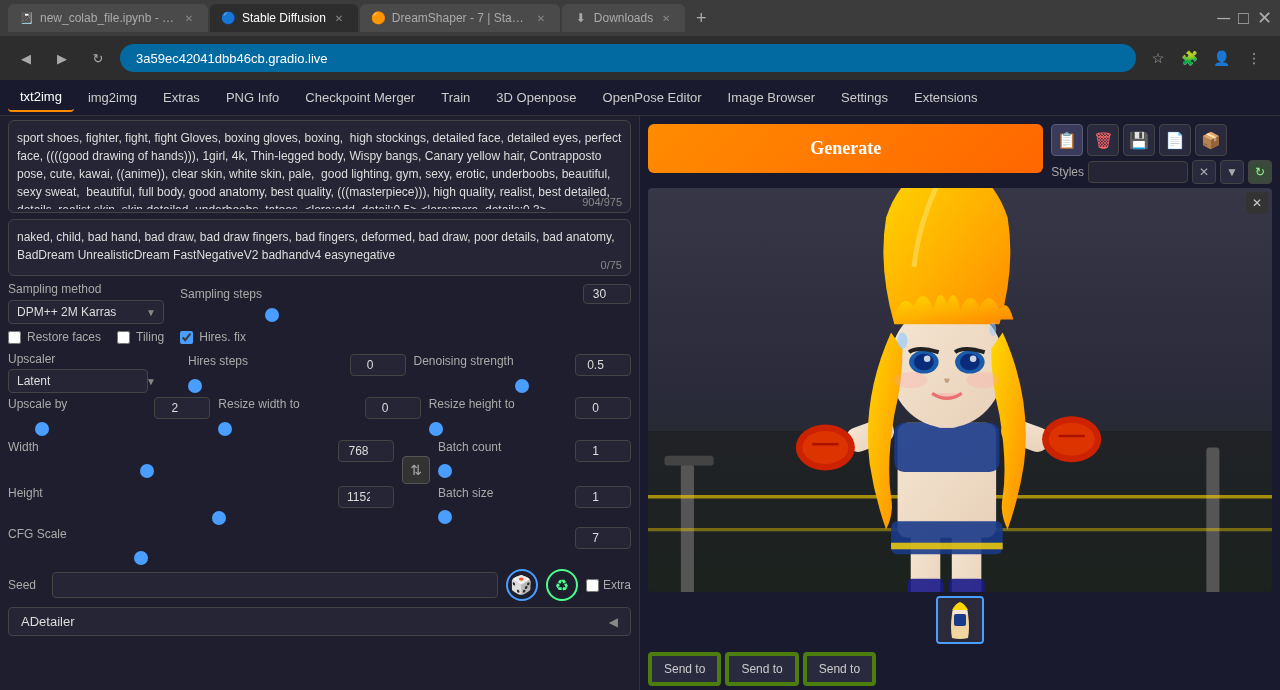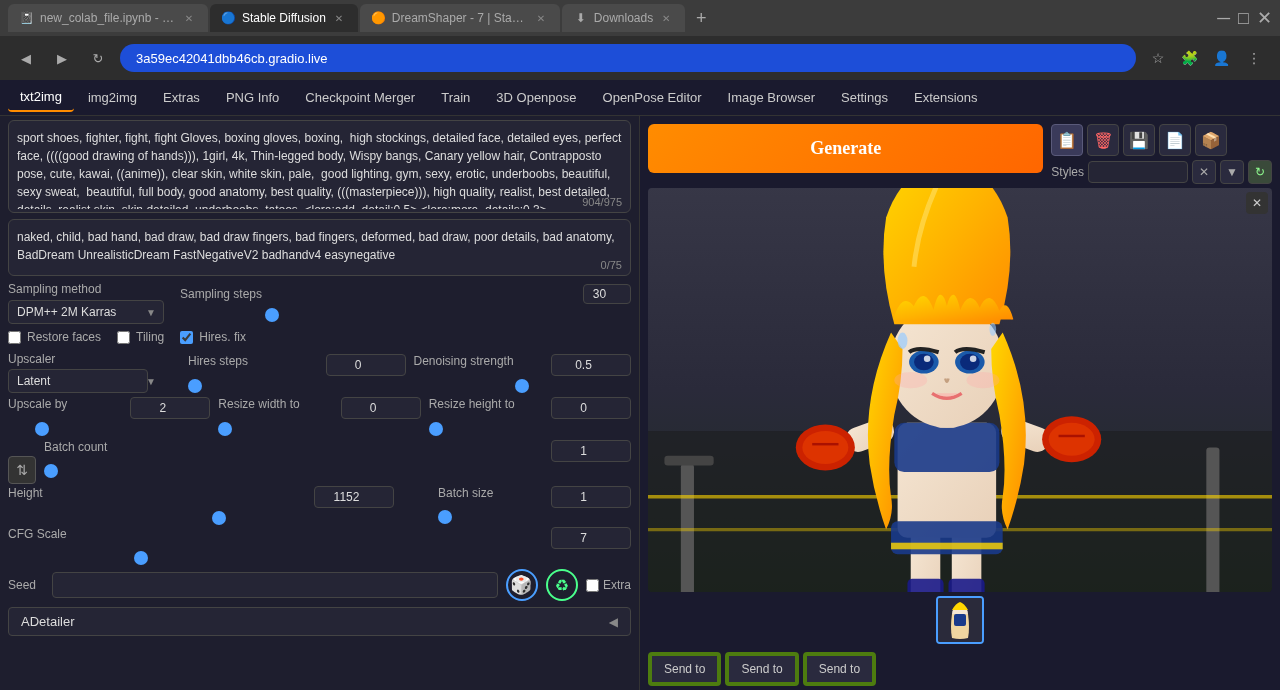--- a/index.html
+++ b/index.html
@@ -91,21 +91,21 @@
       height: 28px;
       display: flex;
       align-items: center;
       justify-content: center;
       color: #aaa;
       cursor: pointer;
       border-radius: 4px;
     }
     .address-input {
       flex: 1;
-      background: #1d4ed8;
+      background: #0369a1;
       border: none;
       border-radius: 20px;
       color: #fff;
       padding: 8px 16px;
       font-size: 13px;
       outline: none;
       height: 28px;
     }
     .browser-actions {
       display: flex;
@@ -296,21 +296,21 @@
     .checkbox-label { color: #aaa; font-size: 12px; }
 
     
     .number-input {
       background: #252535;
       border: 1px solid #444;
       border-radius: 4px;
       color: #ddd;
       padding: 3px 8px;
       font-size: 12px;
-      width: 80px;
+      width: 56px;
       text-align: center;
       outline: none;
     }
 
     .swap-btn {
       width: 28px;
       height: 28px;
       background: #333;
       border: 1px solid #555;
       border-radius: 4px;
@@ -605,20 +605,27 @@
         <div style="display:flex;flex-direction:column;gap:3px;flex:1;">
           <div style="display:flex;justify-content:space-between;">
             <span class="sampling-label">Resize height to</span>
             <input class="number-input" type="number" value="0" style="">
           </div>
           <input type="range" min="0" max="2048" value="0" class="full-slider" style="">
         </div>
       </div>
 
       <div style="display:flex;gap:8px;margin-bottom:2px;">
+        <div style="display:flex;flex-direction:column;gap:2px;flex:2;">
+          <div style="display:flex;justify-content:space-between;">
+            <span class="sampling-label">Width</span>
+            <input class="number-input" type="number" value="768" style="">
+          </div>
+          <input type="range" min="64" max="2048" value="768" step="64" class="full-slider" style="">
+        </div>
         <div style="width:28px;display:flex;align-items:center;justify-content:center;padding-top:16px;">
           <div class="swap-btn">⇅</div>
         </div>
         <div style="display:flex;flex-direction:column;gap:2px;flex:1;">
           <div style="display:flex;justify-content:space-between;">
             <span class="sampling-label">Batch count</span>
             <input class="number-input" type="number" value="1" style="">
           </div>
           <input type="range" min="1" max="100" value="1" class="full-slider" style="">
         </div>

